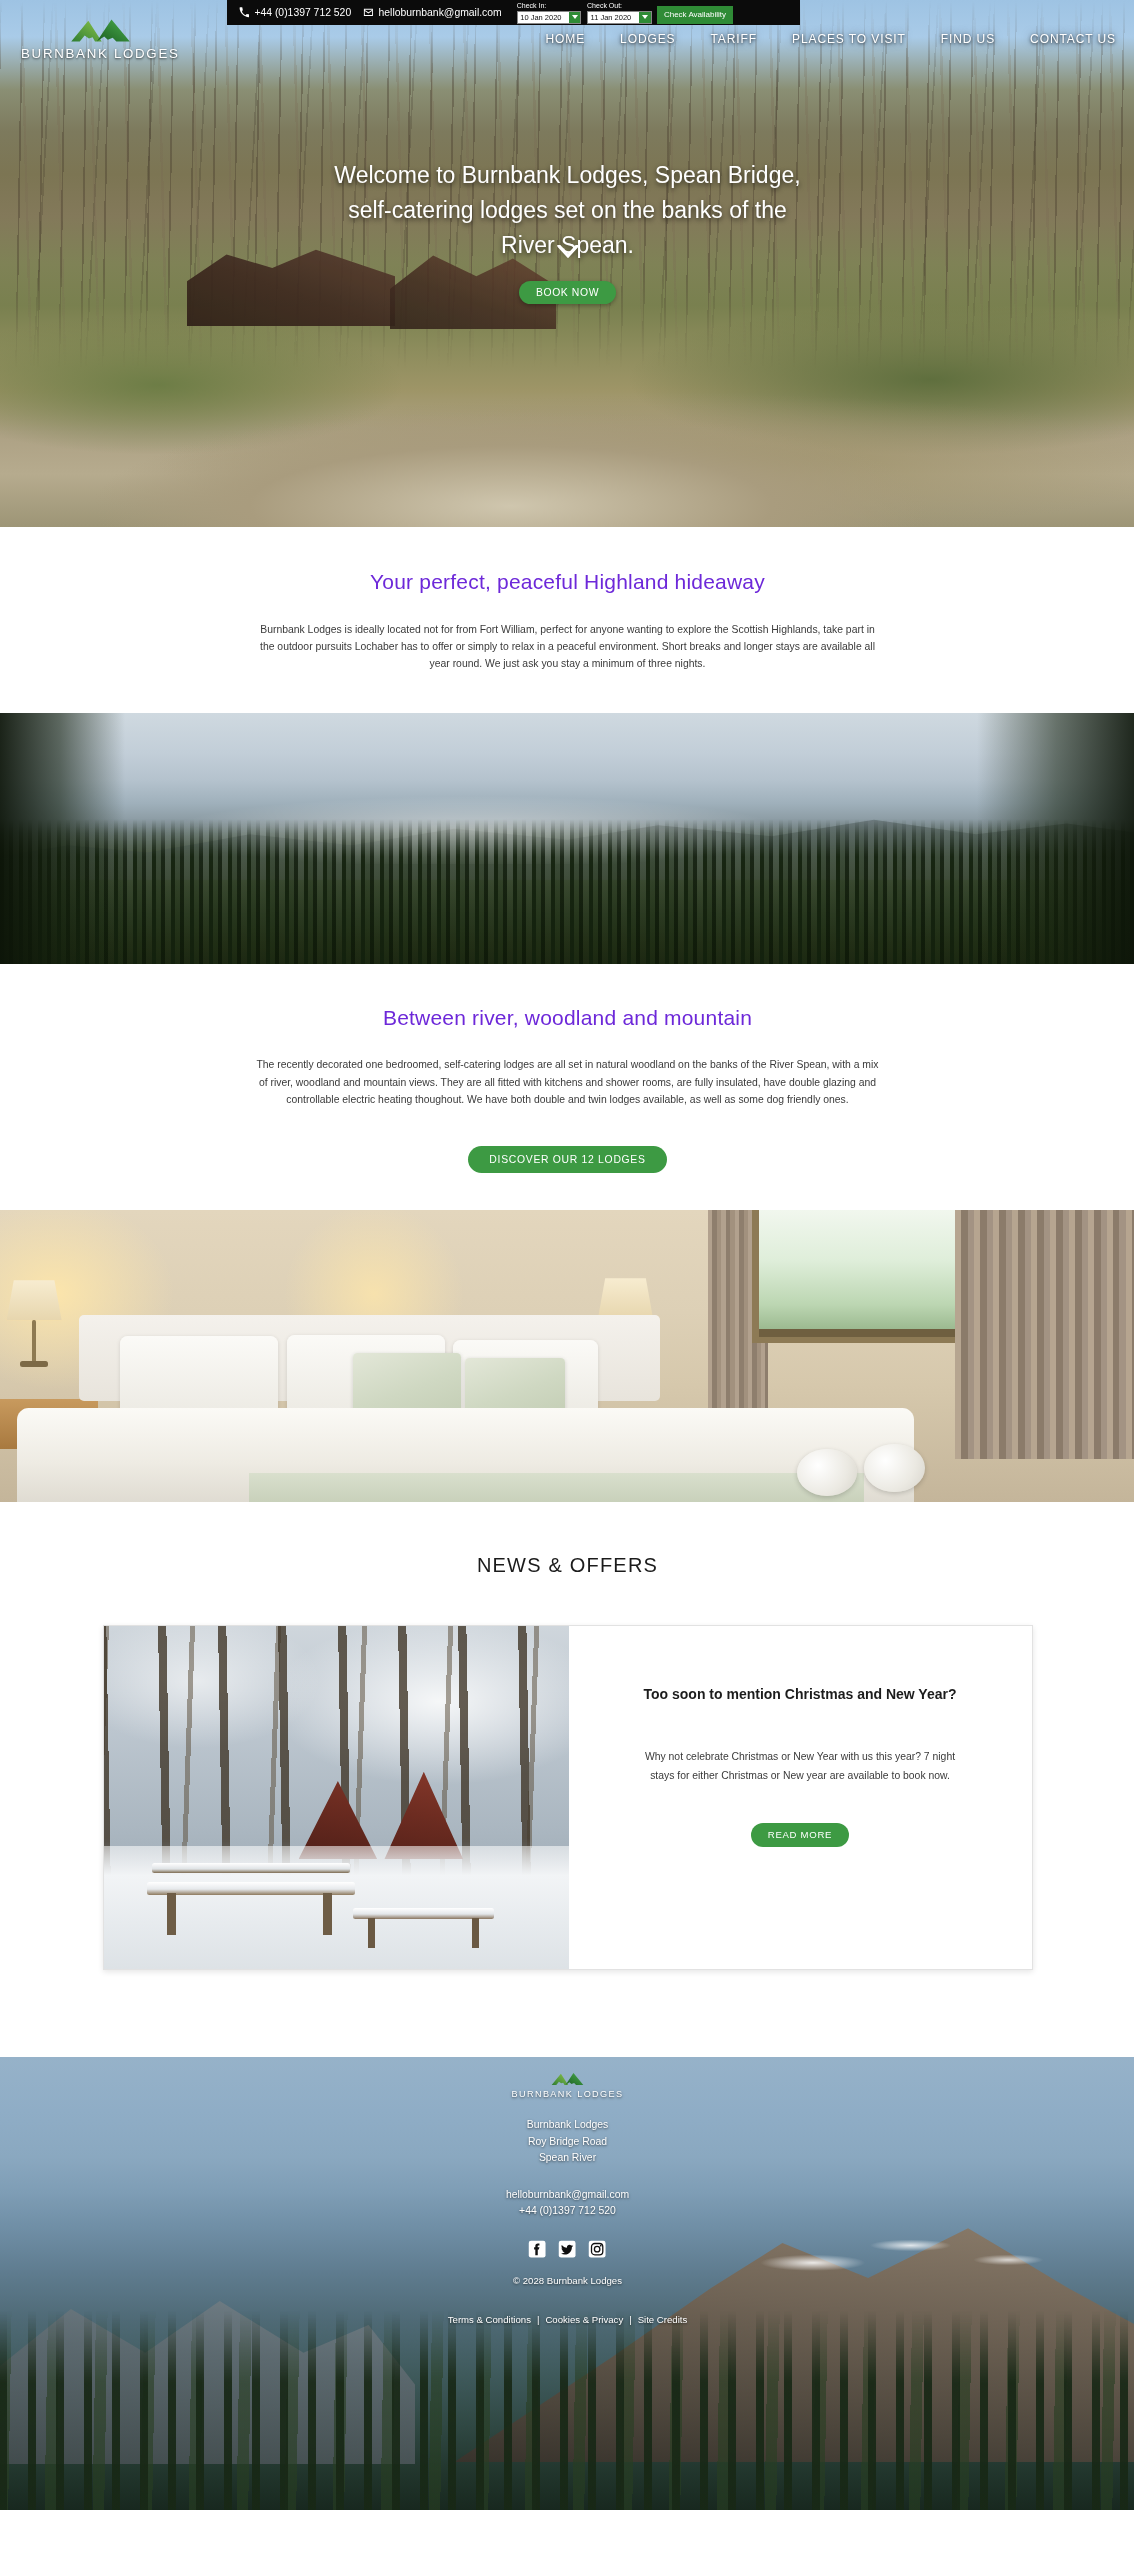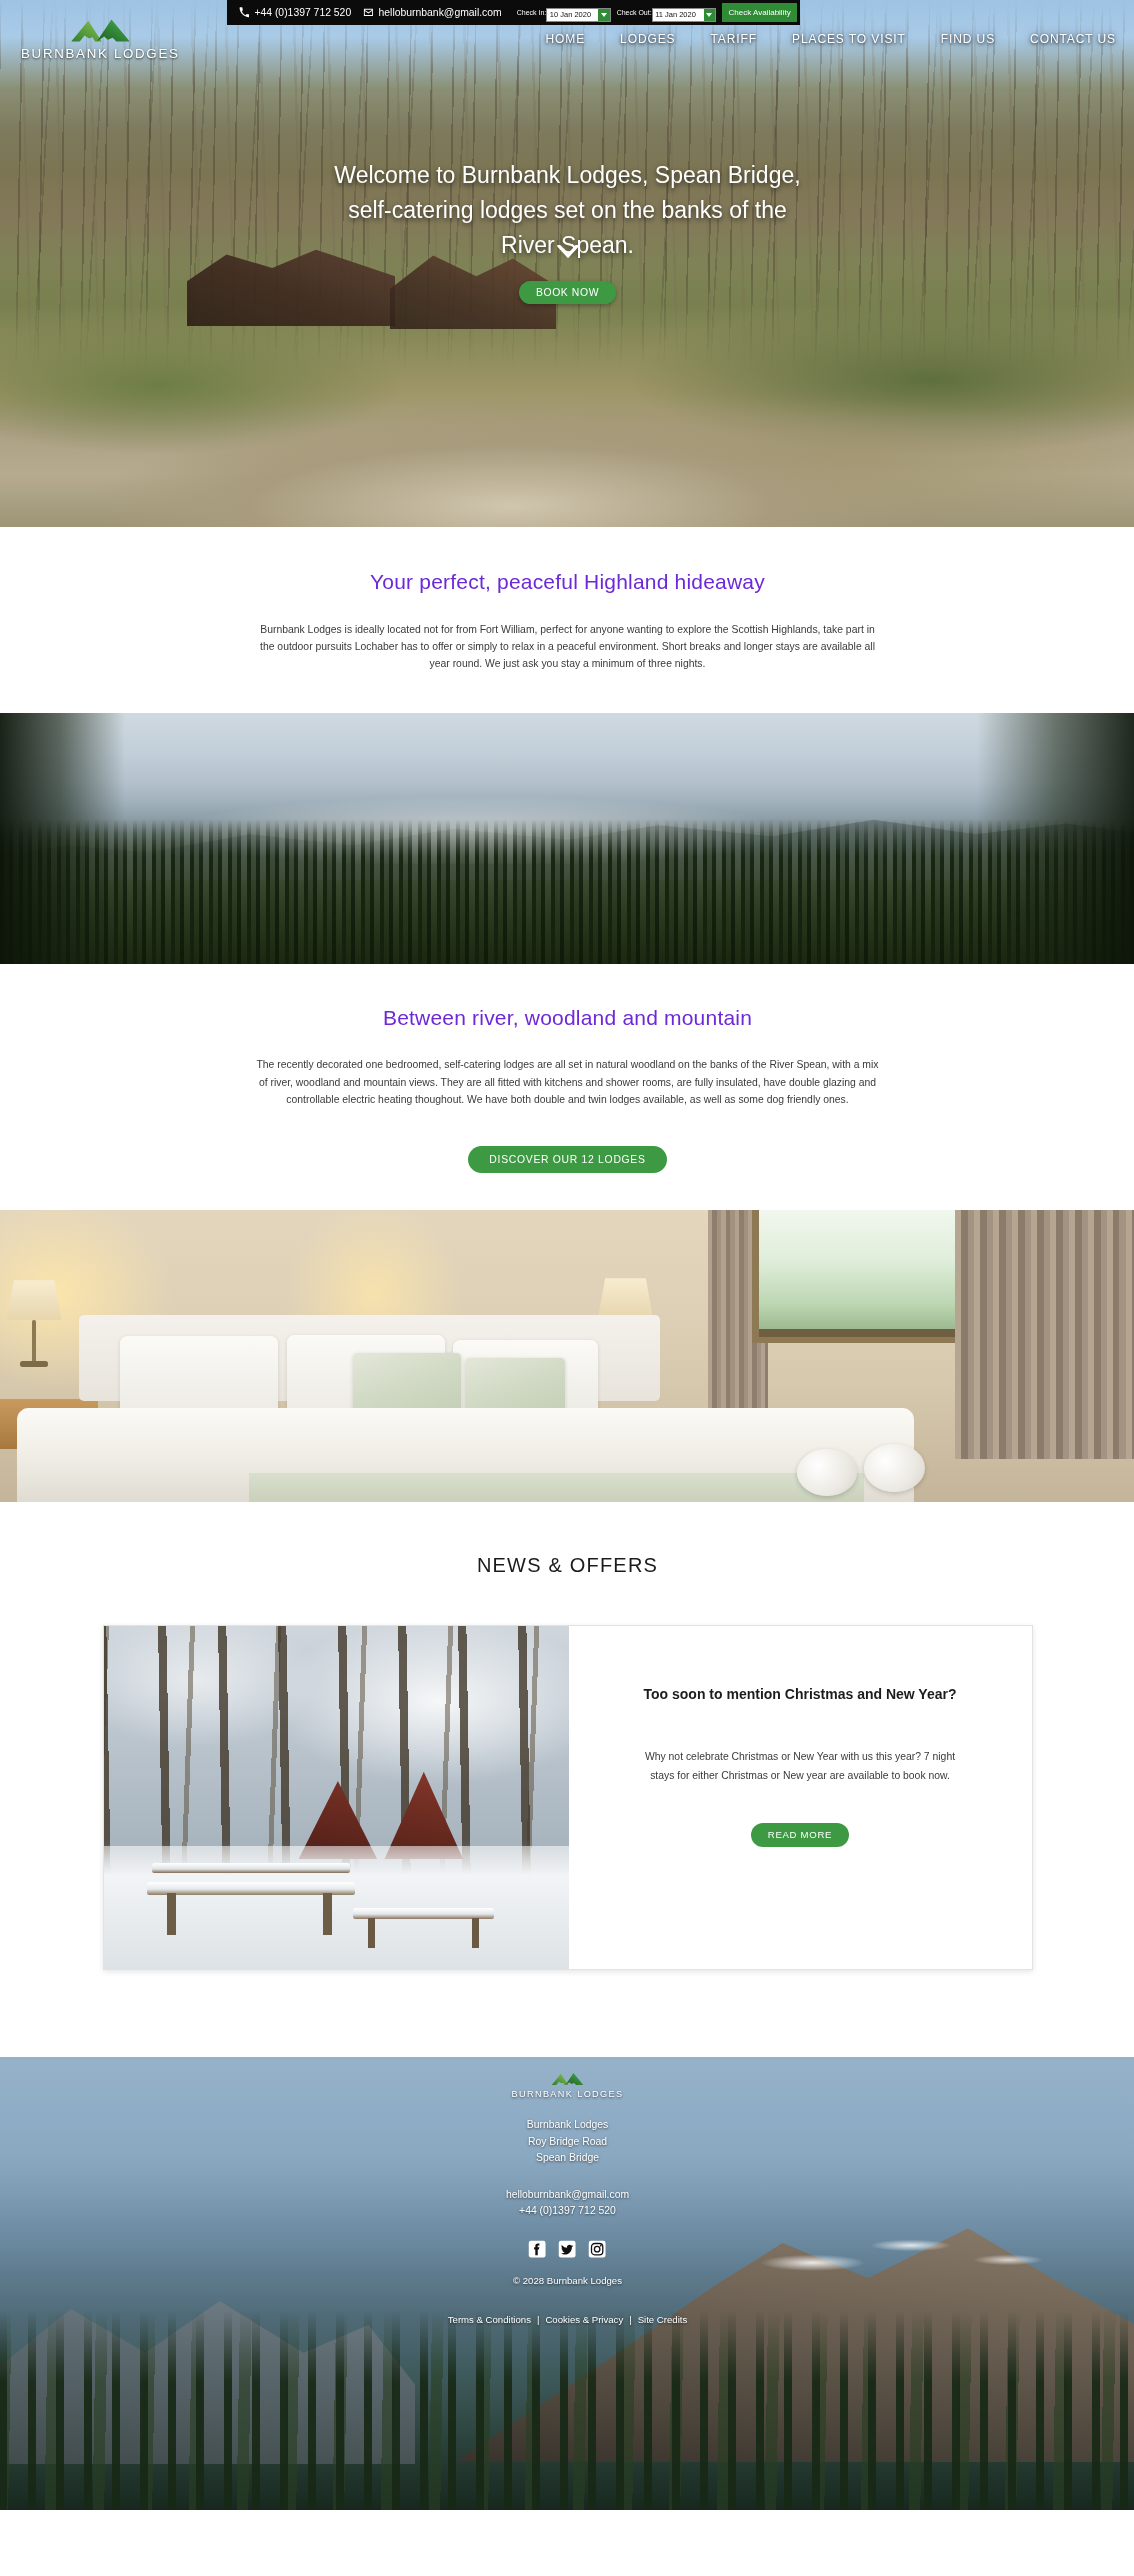--- a/index.html
+++ b/index.html
@@ -90,21 +90,21 @@
     white-space: nowrap;
   }
   .topbar-item + .topbar-item { margin-left: 11.6px; }
   .topbar-icon { display: inline-flex; width: 10.8px; height: 10.8px; }
   .topbar-icon svg { width: 10.8px; height: 10.8px; fill: #ffffff; }
 
   .booking {
     display: flex; align-items: flex-end; gap: 5.8px;
     margin-left: 15px;
   }
-  .bk-field { display: flex; flex-direction: row; }
+  .bk-field { display: flex; flex-direction: column; }
   .bk-label {
     color: #ffffff; font-size: 7px; line-height: 9.1px;
     margin-bottom: 0.8px; white-space: nowrap;
   }
   .bk-control { display: flex; height: 13.3px; }
   .bk-input {
     background: #ffffff; color: #111;
     font-size: 7.5px; font-family: "Liberation Sans", sans-serif;
     border: 0.8px solid #888; border-right: none;
     padding: 0 2.5px; width: 52px; height: 13.3px; line-height: 11.6px;
@@ -750,21 +750,21 @@
         </defs>
         <path d="M2 38 L30 4 L52 38 L41 38 L37 31 L31 33 L24 28 L16 38 Z" fill="url(#fg1)"></path>
         <path d="M44 38 L68 2 L98 38 L76 38 L70 32 L62 35 L56 30 Z" fill="url(#fg2)"></path>
       </svg>
       <div class="footer-logo-text">BURNBANK LODGES</div>
     </div>
 
     <div class="footer-addr">
       <div>Burnbank Lodges</div>
       <div>Roy Bridge Road</div>
-      <div>Spean Bridge</div>
+      <div>Spean River</div>
     </div>
 
     <div class="footer-contact">
       <div>helloburnbank@gmail.com</div>
       <div>+44 (0)1397 712 520</div>
     </div>
 
     <div class="footer-social">
       <span class="soc">
         <svg viewBox="0 0 24 24">

